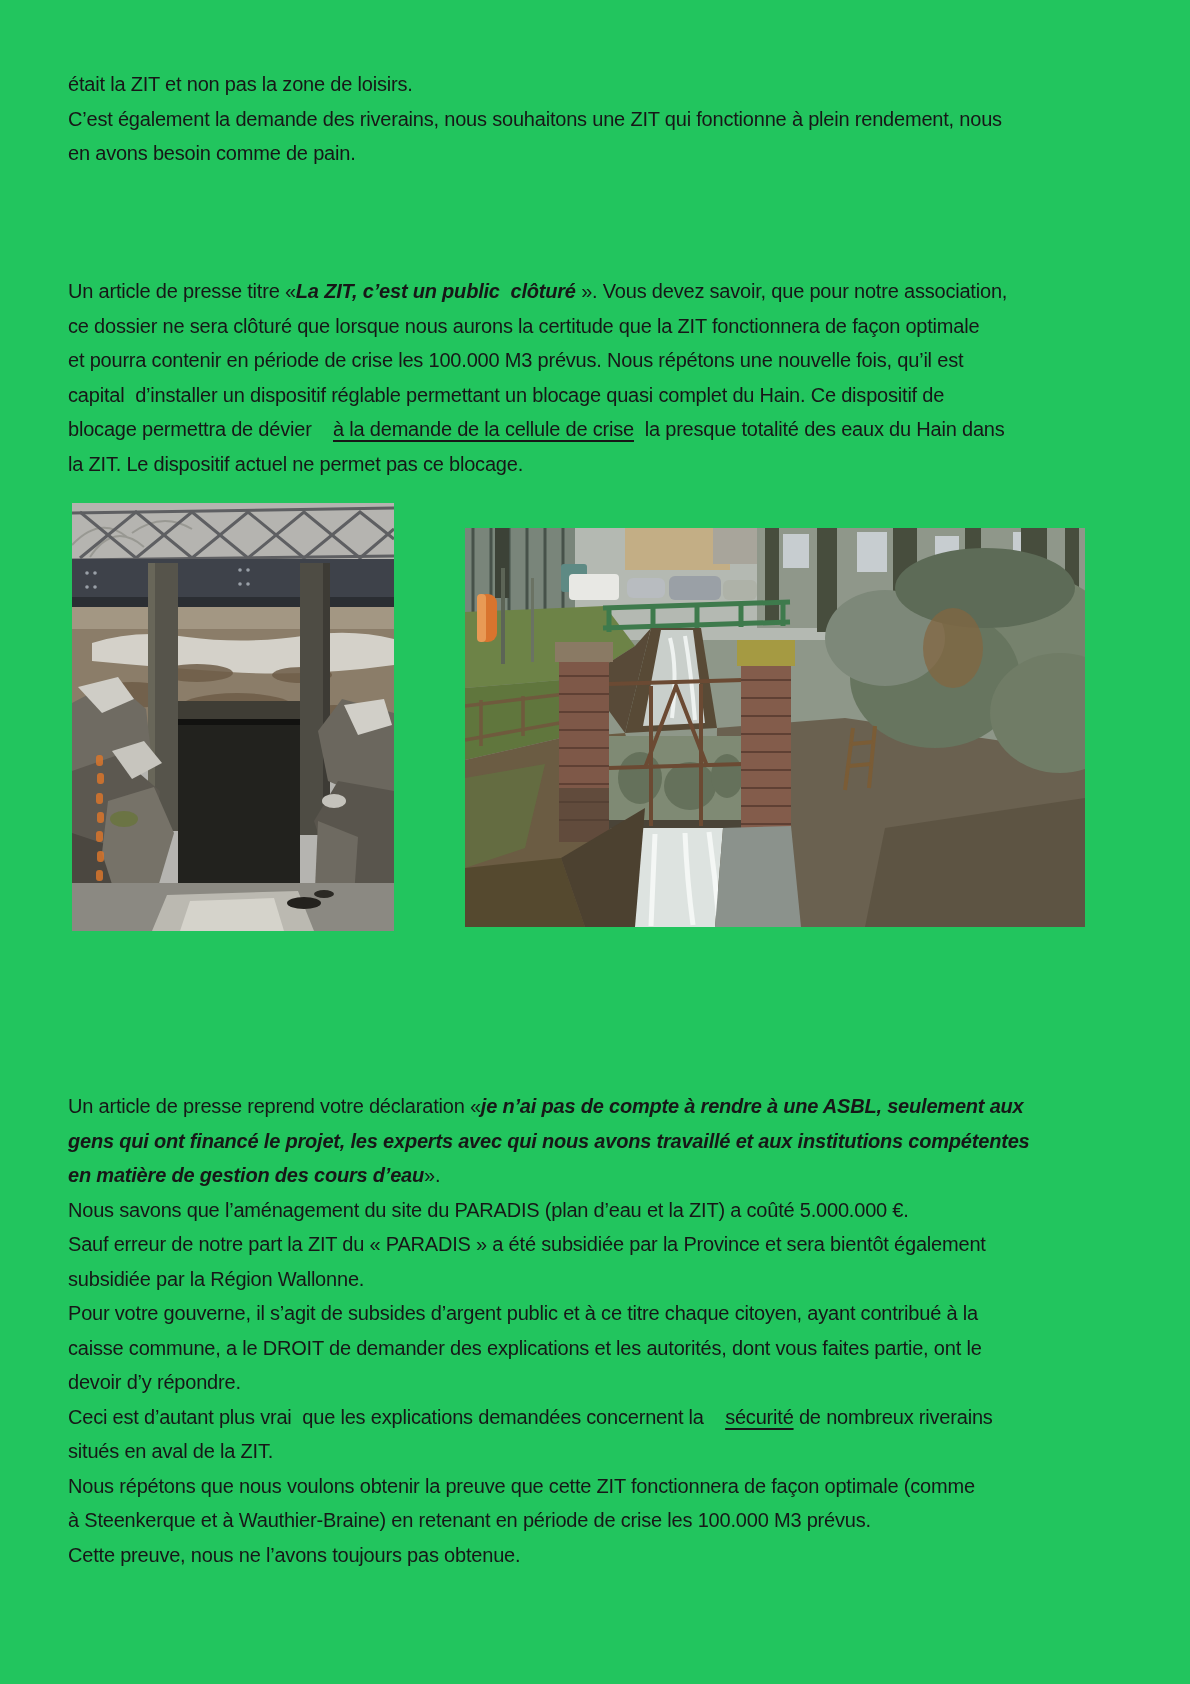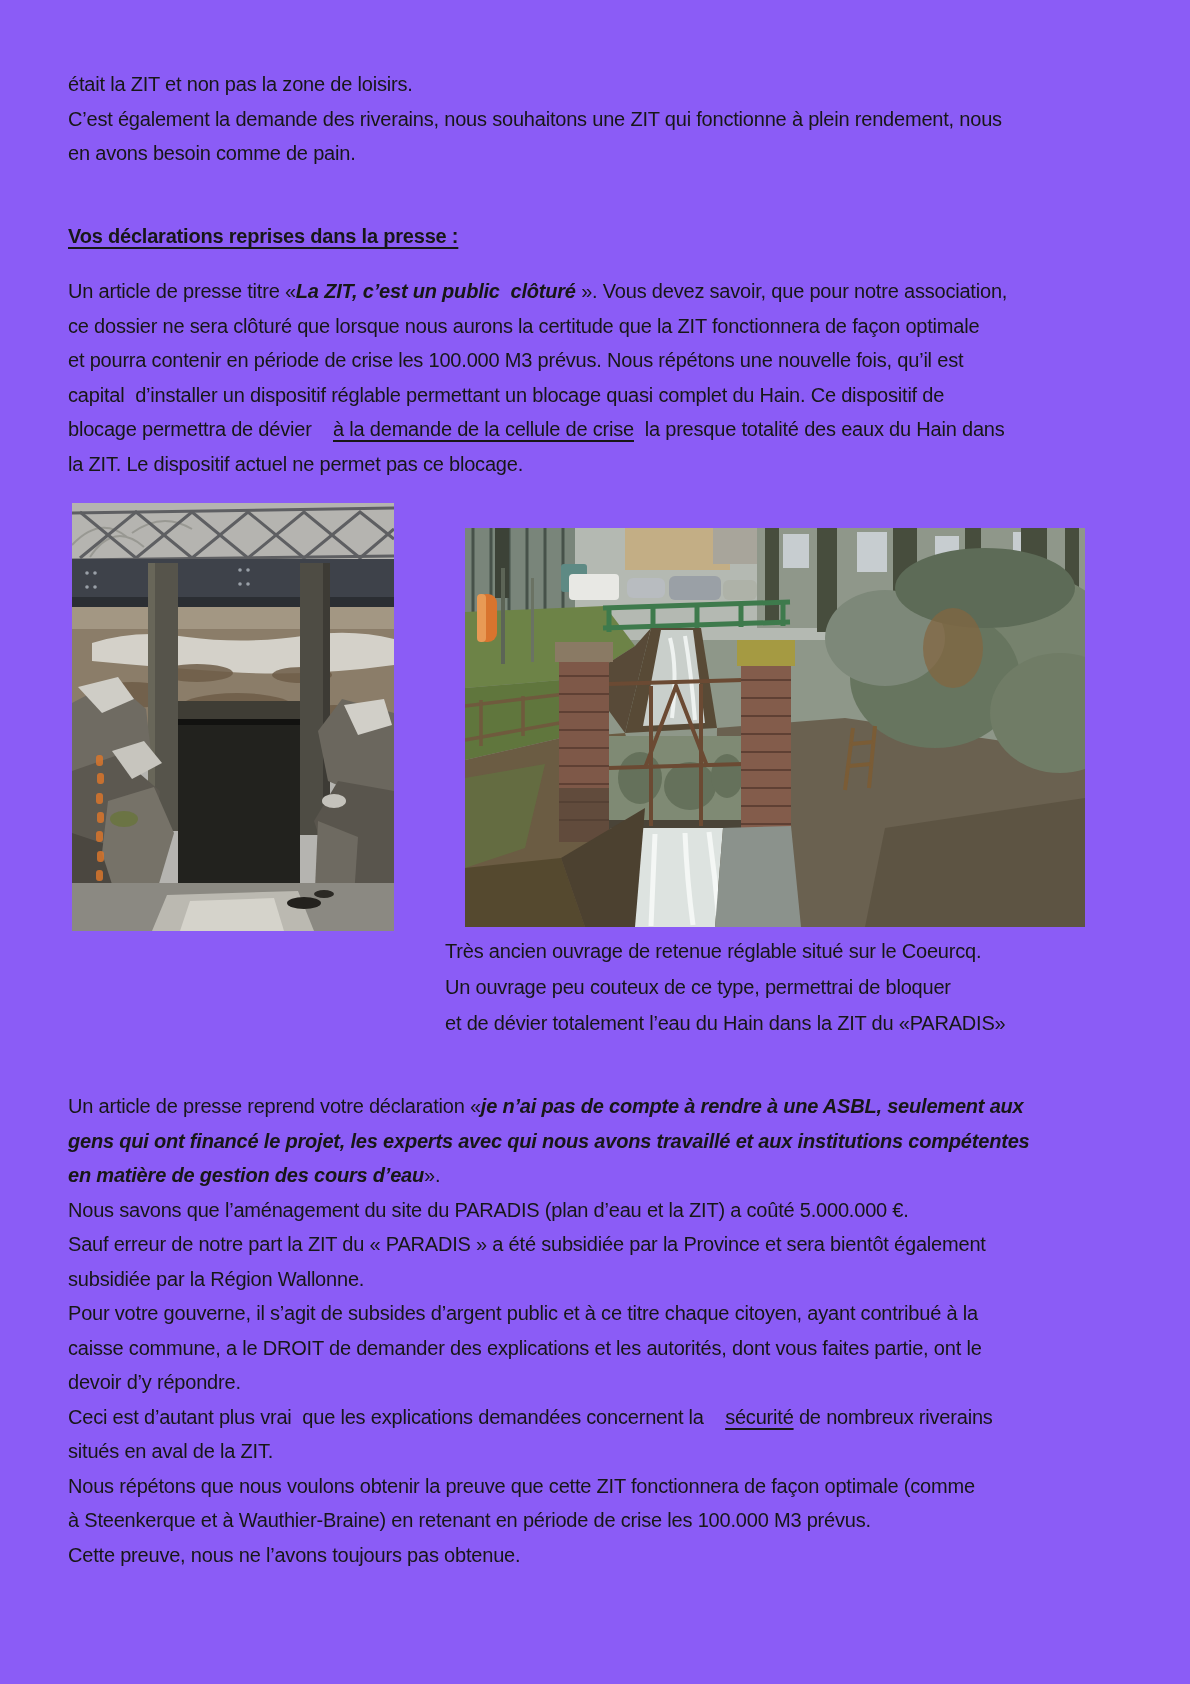--- a/index.html
+++ b/index.html
@@ -1,17 +1,17 @@
 <!DOCTYPE html>
 <html lang="fr"><head>
 <meta charset="utf-8">
 <style>
   html,body{margin:0;padding:0;background:#ffffff;}
   .page{
-    position:relative;width:1190px;height:1684px;background:#8b5cf6;
+    position:relative;width:1190px;height:1684px;background:#22c55e;
     font-family:"Liberation Sans",sans-serif;color:#171717;overflow:hidden;
   }
   .textblock{
     position:absolute;white-space:pre;
     font-size:20px;line-height:34.5px;letter-spacing:-0.2px;
   }
   .p1{left:68px;top:67px;}
   .doc-heading{left:68px;top:219px;font-weight:bold;text-decoration:underline;text-underline-offset:4px;text-decoration-thickness:2px;}
   .p2{left:68px;top:274px;}
   .caption{line-height:36px;}
@@ -27,21 +27,20 @@
 </style>
 </head>
 <body>
 
 <div class="page">
 
   <div class="textblock p1">était la ZIT et non pas la zone de loisirs.
 C’est également la demande des riverains, nous souhaitons une ZIT qui fonctionne à plein rendement, nous
 en avons besoin comme de pain.</div>
 
-  <div class="textblock doc-heading">Vos déclarations reprises dans la presse :</div>
 
   <div class="textblock p2"><span>Un article de presse titre «</span><span class="seg-bold-italic">La ZIT, c’est un public  clôturé </span><span>». Vous devez savoir, que pour notre association,
 ce dossier ne sera clôturé que lorsque nous aurons la certitude que la ZIT fonctionnera de façon optimale
 et pourra contenir en période de crise les 100.000 M3 prévus. Nous répétons une nouvelle fois, qu’il est
 capital  d’installer un dispositif réglable permettant un blocage quasi complet du Hain. Ce dispositif de
 blocage permettra de dévier </span><span class="seg-underline">à la demande de la cellule de crise</span><span>  la presque totalité des eaux du Hain dans
 la ZIT. Le dispositif actuel ne permet pas ce blocage.</span></div>
 
   <div class="photo photo-left">
     <svg viewBox="0 0 322 428" preserveAspectRatio="none">
@@ -285,23 +284,20 @@
         <path d="M160,305 q-6,45 -14,90 M190,306 q-2,48 -4,92 M220,305 q2,48 8,92 M244,304 q6,44 10,90" stroke="#f4f7f5" stroke-width="5" fill="none"></path>
         <polygon points="258,300 326,298 336,399 250,399" fill="#8b928c"></polygon>
       </g>
 
       <polygon points="0,340 96,330 120,399 0,399" fill="#55492f"></polygon>
       <polygon points="96,330 180,280 170,399 120,399" fill="#4c4130"></polygon>
     </svg>
   </div>
 
 
-  <div class="textblock caption caption-right">Très ancien ouvrage de retenue réglable situé sur le Coeurcq.
-Un ouvrage peu couteux de ce type, permettrai de bloquer
-et de dévier totalement l’eau du Hain dans la ZIT du «PARADIS»</div>
 
   <div class="textblock p3"><span>Un article de presse reprend votre déclaration «</span><span class="seg-bold-italic">je n’ai pas de compte à rendre à une ASBL, seulement aux
 gens qui ont financé le projet, les experts avec qui nous avons travaillé et aux institutions compétentes
 en matière de gestion des cours d’eau</span><span>».
 Nous savons que l’aménagement du site du PARADIS (plan d’eau et la ZIT) a coûté 5.000.000 €.
 Sauf erreur de notre part la ZIT du « PARADIS » a été subsidiée par la Province et sera bientôt également
 subsidiée par la Région Wallonne.
 Pour votre gouverne, il s’agit de subsides d’argent public et à ce titre chaque citoyen, ayant contribué à la
 caisse commune, a le DROIT de demander des explications et les autorités, dont vous faites partie, ont le
 devoir d’y répondre.

